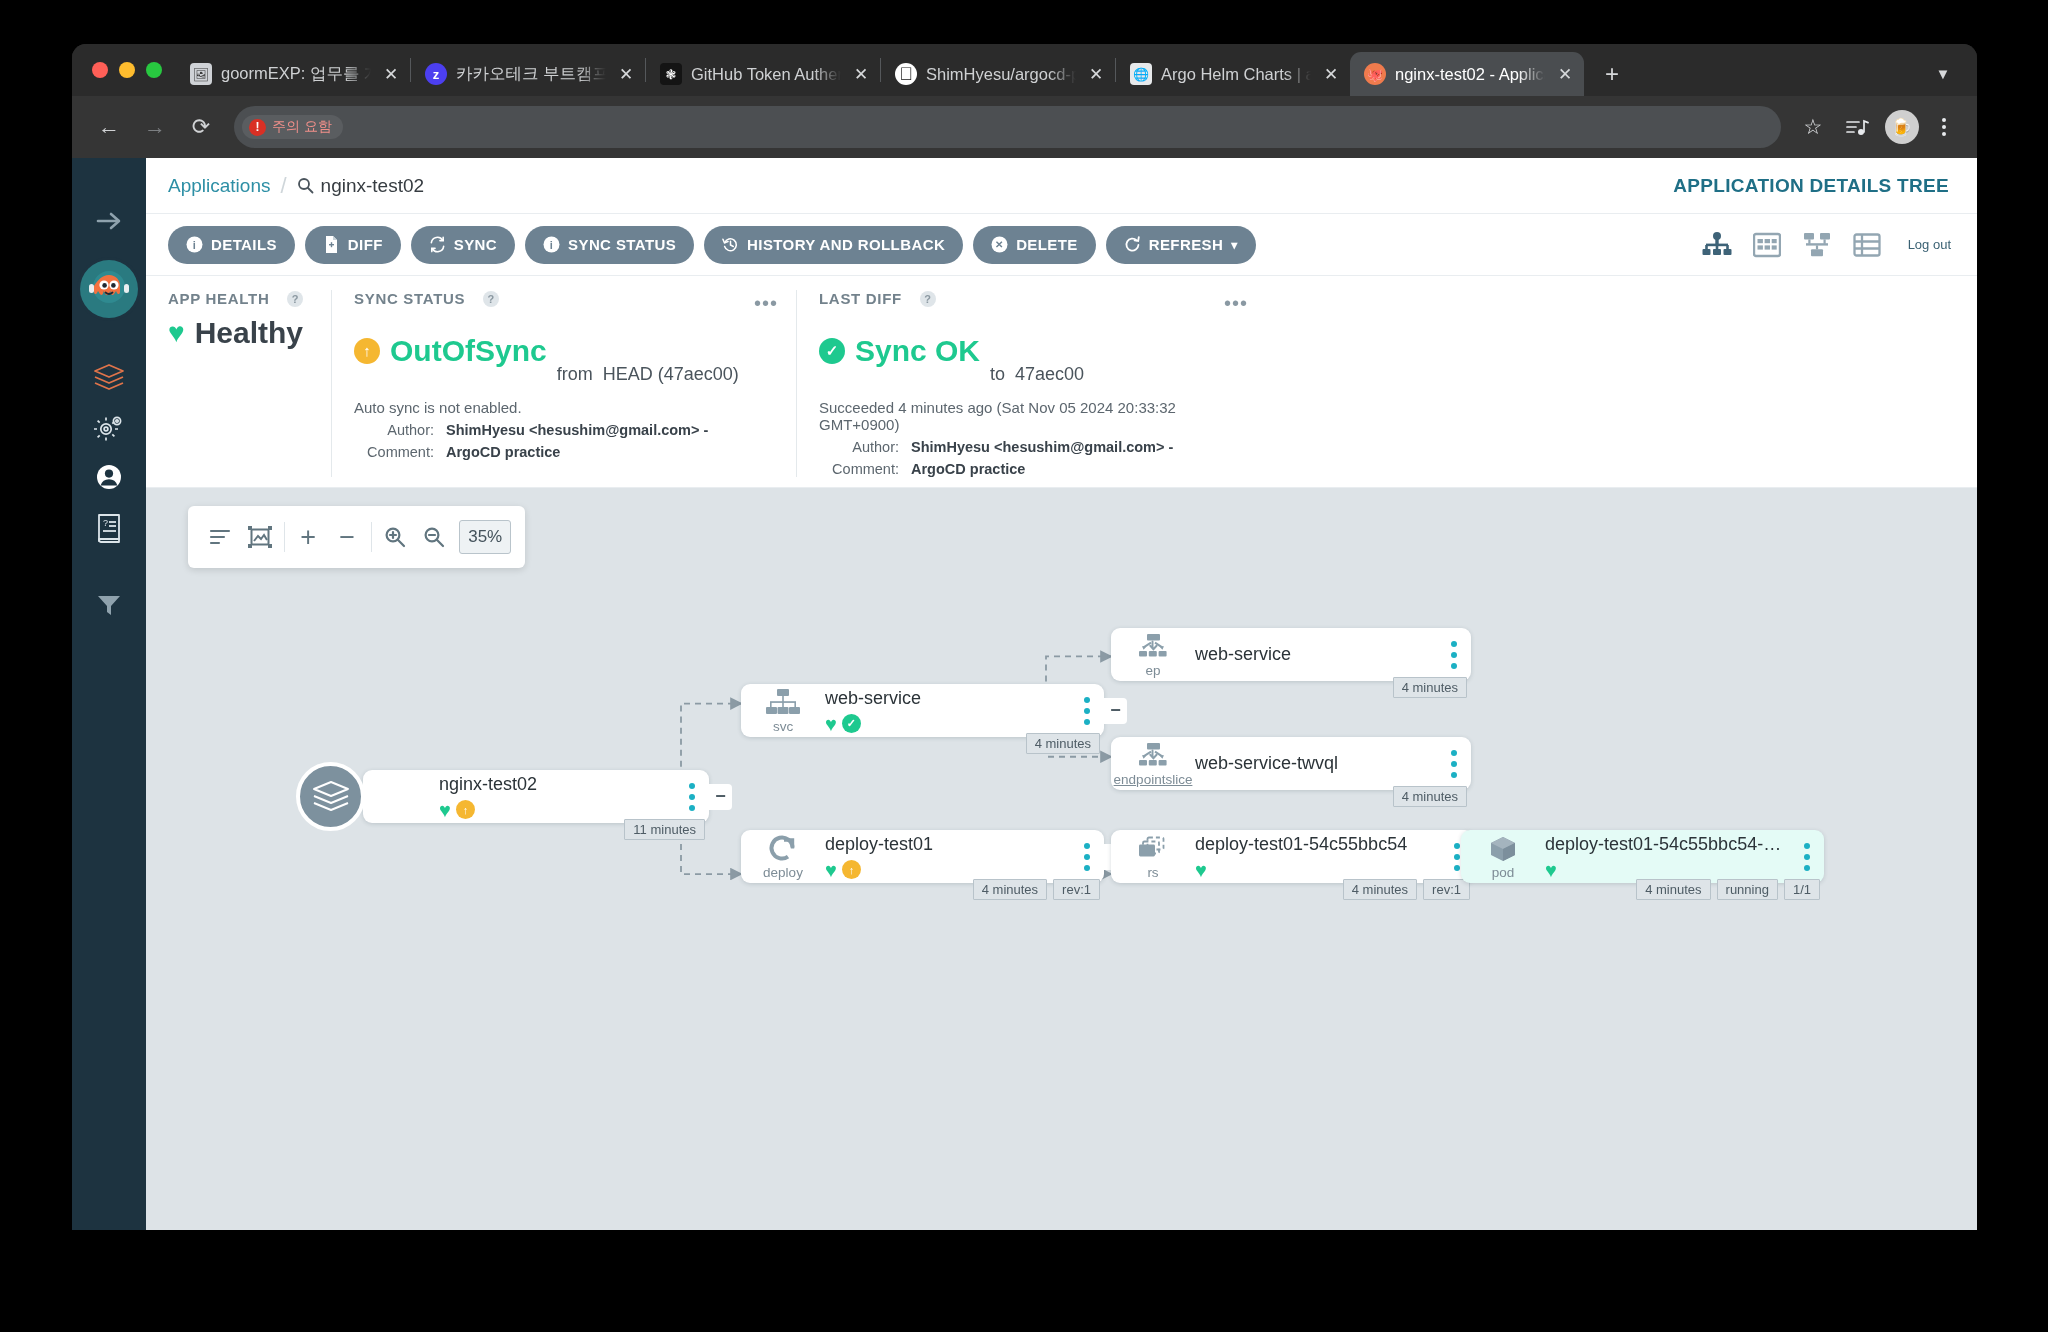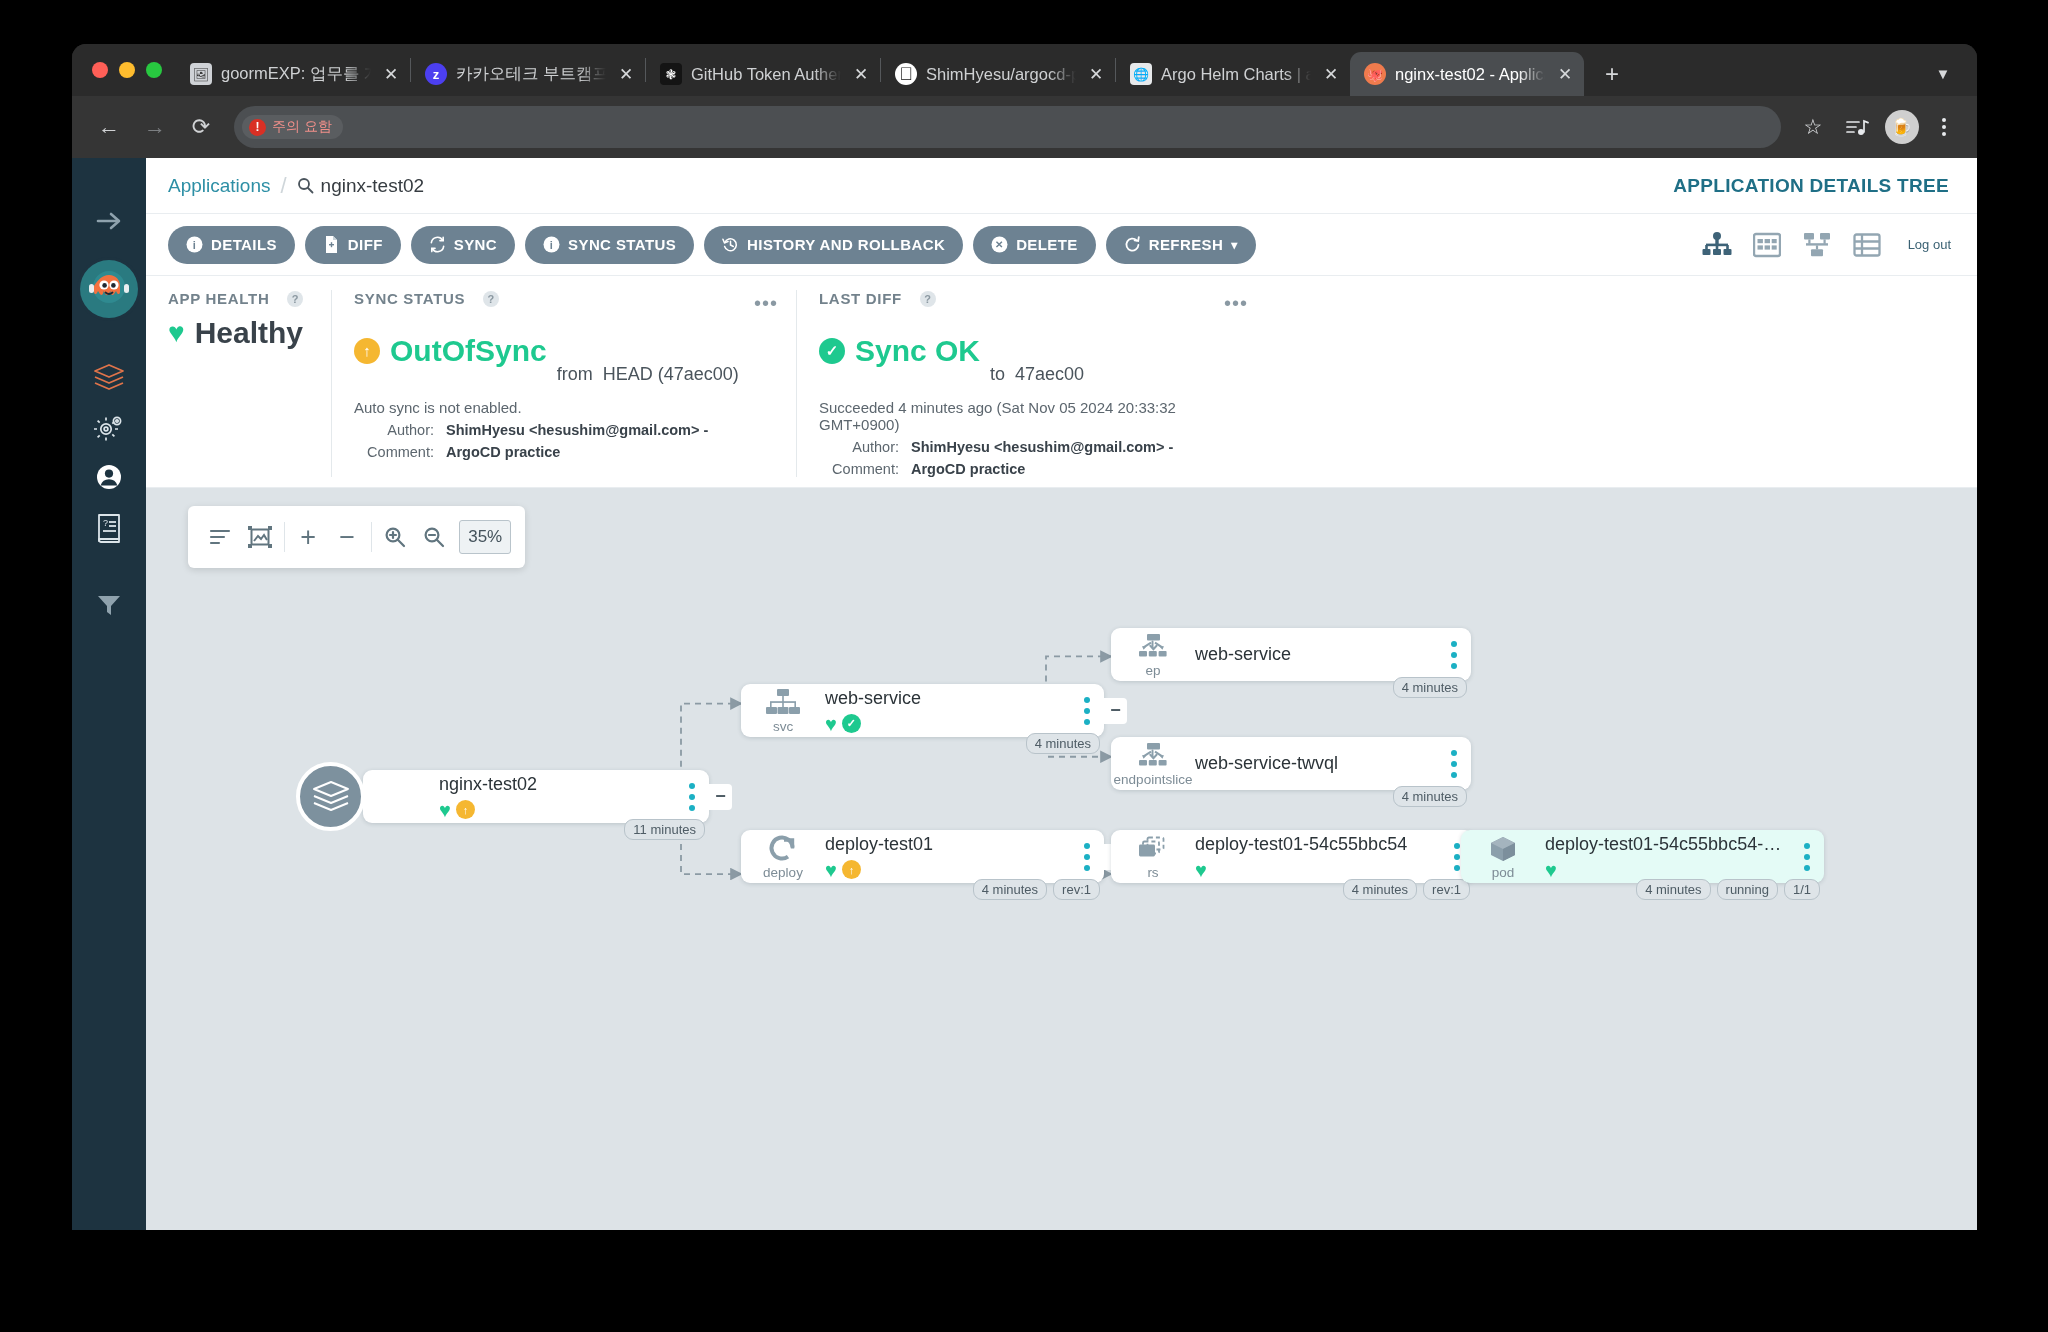--- a/index.html
+++ b/index.html
@@ -120,21 +120,21 @@
   .n-iconwrap{ width:56px; flex:0 0 56px; display:flex; flex-direction:column; align-items:center; justify-content:center; gap:1px;}
   .n-kind{ font-size:13.5px; color:#7d8c96; }
   .n-body{ flex:1 1 auto; padding-left:14px; min-width:0;}
   .n-name{ font-size:18px; color:#2b3338; white-space:nowrap; overflow:hidden; text-overflow:ellipsis;}
   .n-status{ display:flex; align-items:center; gap:5px; margin-top:5px;}
   .n-status .heart{ font-size:20px;}
   .n-status .badge-round{ width:19px;height:19px;font-size:11px;}
   .n-menu{ width:34px;flex:0 0 34px; display:flex;flex-direction:column;align-items:center;justify-content:center;gap:5px;}
   .n-menu i{ width:6px;height:6px;border-radius:50%;background:#1bb0c4;display:block;}
   .n-tags{ position:absolute; right:4px; bottom:-17px; display:flex; gap:6px;}
-  .tag{ background:#dee4e8; border:1px solid #b8c3ca; border-radius:9px; font-size:13px; color:#4e5c65; padding:2px 8px;}
+  .tag{ background:#dee4e8; border:1px solid #b8c3ca; border-radius:1px; font-size:13px; color:#4e5c65; padding:2px 8px;}
   .n-collapse{ position:absolute; right:-23px; top:50%; transform:translateY(-50%);
                width:23px;height:26px;background:#fff;border-radius:0 4px 4px 0;
                display:flex;align-items:center;justify-content:center;color:#4e5c65;font-size:18px;font-weight:bold;}
   #root-circle{ position:absolute; left:190px; top:673px; width:69px;height:69px; border-radius:50%;
                 background:#7d919e; border:4px solid #fff; display:flex;align-items:center;justify-content:center; z-index:3;}
   svg.edges{ position:absolute; left:0; top:0; width:100%; height:100%; pointer-events:none;}
 </style>
 </head>
 <body>
 
@@ -642,21 +642,21 @@
               <svg width="36" height="30" viewBox="0 0 36 30" fill="#8b9fab">
                 <rect x="12" y="2" width="13" height="6.4" rx="1"></rect>
                 <path d="M17.5 9.5 L17.5 16 M15.3 13.8 L18.4 17.2 L21.6 13.8" stroke="#8b9fab" stroke-width="2" fill="none" stroke-linecap="round"></path>
                 <path d="M16 10.6 L8.2 15.6 M20 10.6 L27.6 15.6" stroke="#8b9fab" stroke-width="2" fill="none"></path>
                 <polygon points="7,14.2 11.4,14.6 8.6,17.8"></polygon>
                   <polygon points="29,14.2 24.6,14.6 27.4,17.8"></polygon>
                 <rect x="4" y="19" width="8" height="5.4" rx="1"></rect>
                   <rect x="13.8" y="19" width="8" height="5.4" rx="1"></rect>
                   <rect x="23.6" y="19" width="8" height="5.4" rx="1"></rect>
               </svg>
-              <span class="n-kind" style="white-space:nowrap;">endpointslice</span>
+              <span class="n-kind" style="white-space:nowrap;text-decoration:underline;">endpointslice</span>
             </div>
             <div class="n-body">
               <div class="n-name">web-service-twvql</div>
             </div>
             <div class="n-menu">
                 <i></i>
                 <i></i>
                 <i></i>
               </div>
             <div class="n-tags">

